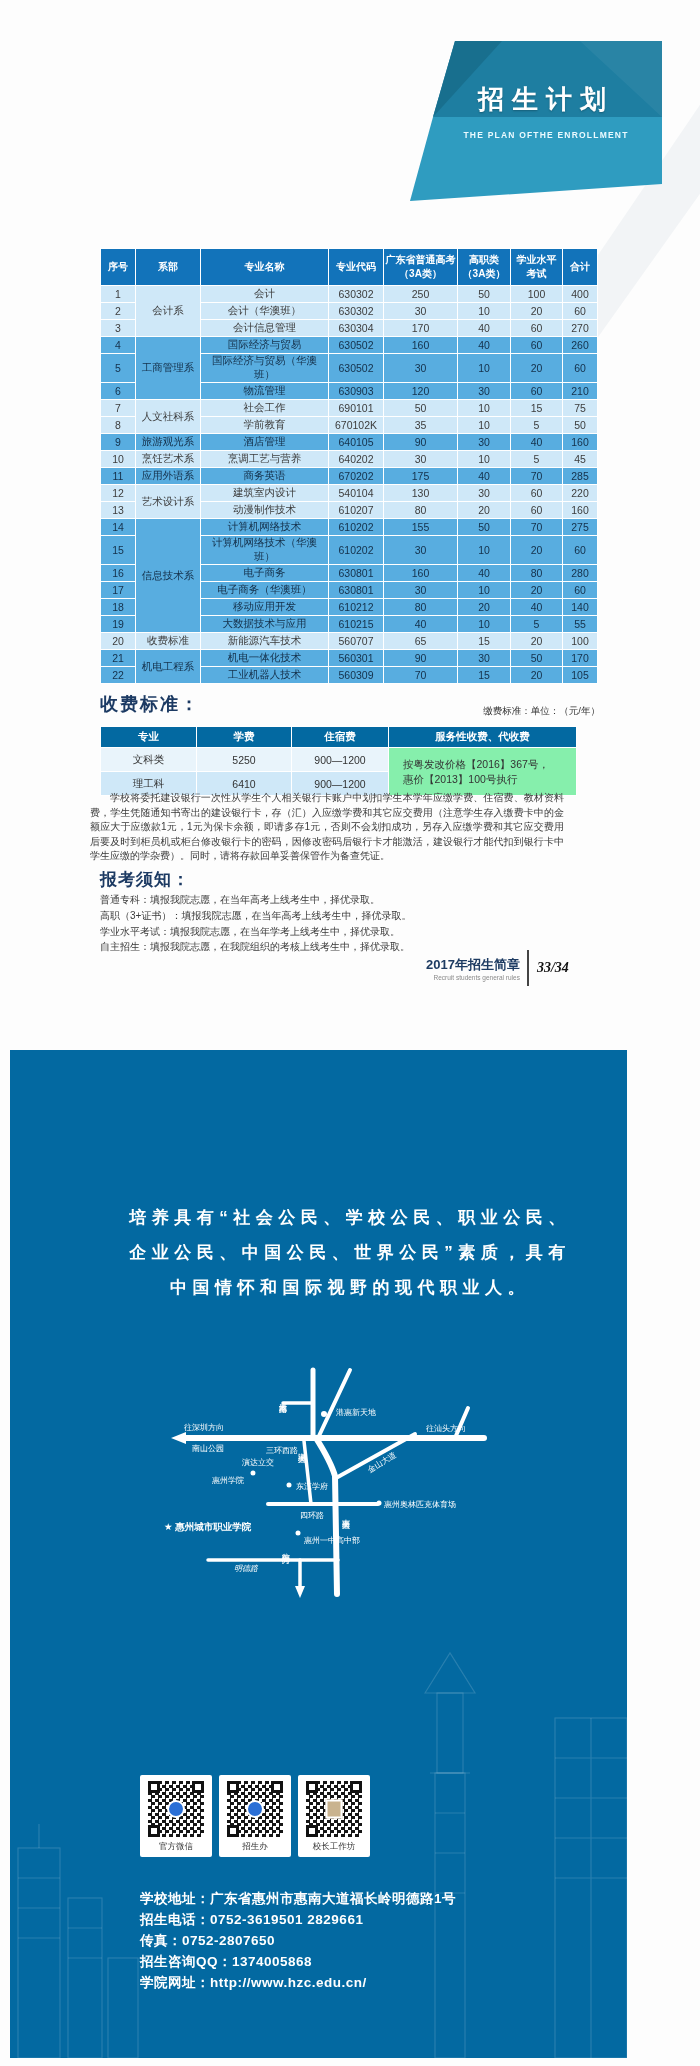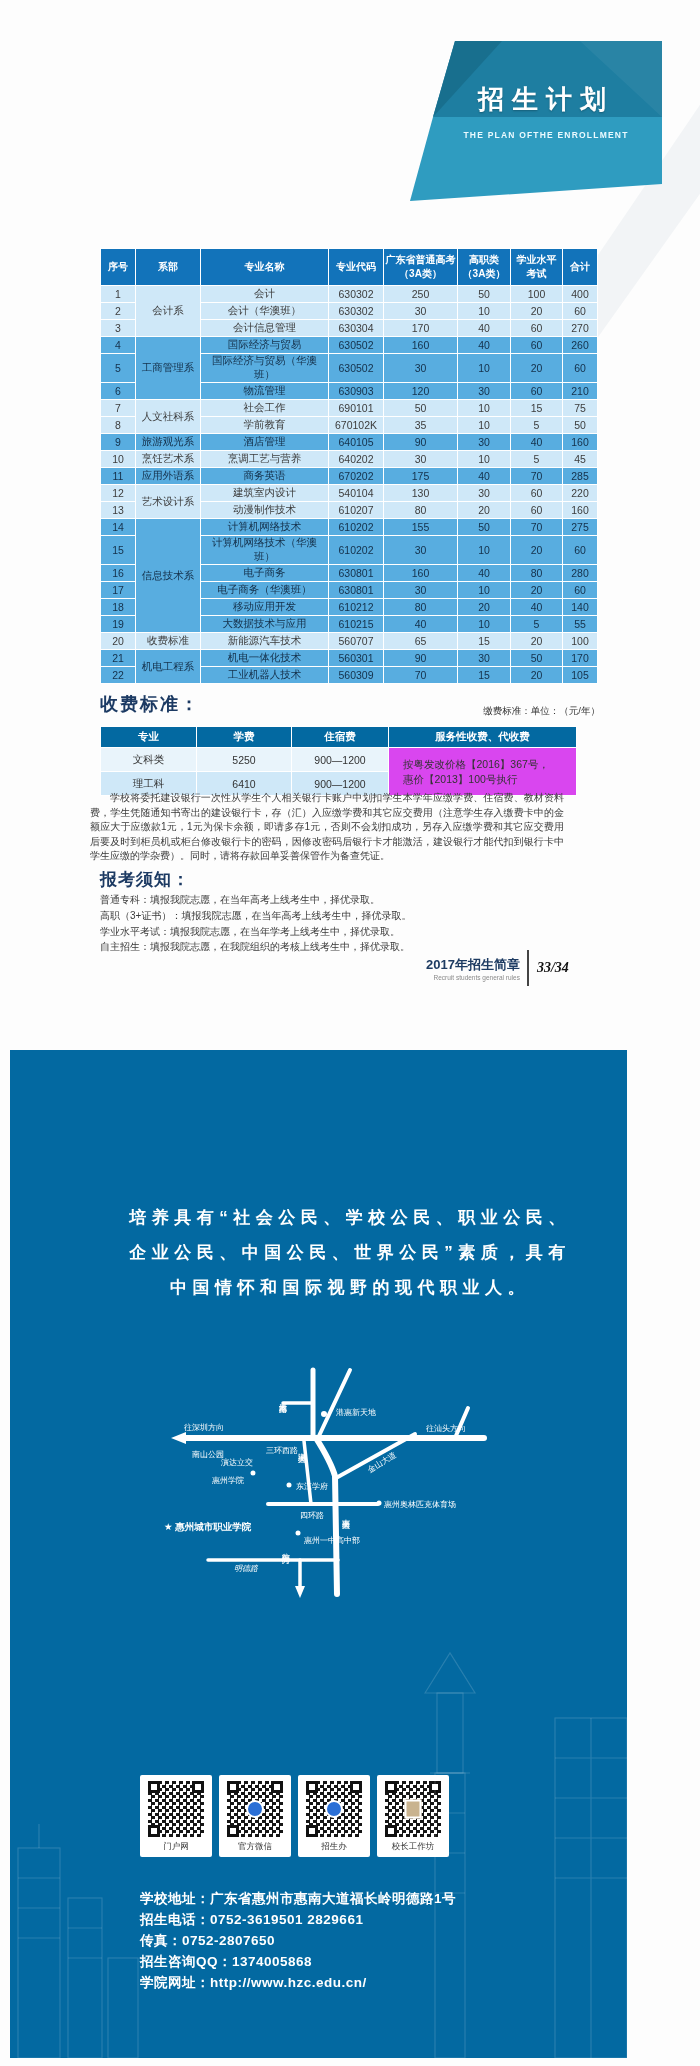--- a/index.html
+++ b/index.html
@@ -21,21 +21,21 @@
   .row-light td{background:#cfe8f8;color:#3c3c3c;}
   .row-dark td{background:#58ade0;color:#14304a;}
   
   .fees-heading{position:absolute;left:100px;top:692px;font-size:18px;font-weight:bold;color:#1c3a63;letter-spacing:2px;z-index:1;}
   .fee-note{position:absolute;left:430px;top:705px;width:170px;font-size:9.5px;color:#333;text-align:right;z-index:1;}
   .fee-tbl{position:absolute;left:100px;top:726px;width:476px;z-index:1;}
   .fee-tbl th{background:#0369a1;color:#fff;font-size:10.5px;font-weight:bold;height:18px;border:1px solid #fff;}
   .fee-tbl td{font-size:10.5px;height:21px;text-align:center;border:1px solid #fff;color:#333;}
   .fee-r1 td{background:#e9f4fb;}
   .fee-r2 td{background:#cfe8f8;}
-  .fee-tbl td.svc{background:#d946ef;text-align:left;padding-left:14px;line-height:15px;}
+  .fee-tbl td.svc{background:#86efac;text-align:left;padding-left:14px;line-height:15px;}
   
   .para{position:absolute;left:90px;top:791px;width:474px;font-size:10px;line-height:14.6px;color:#3a3a3a;
         text-align:justify;text-indent:2em;z-index:1;}
   .notice-heading{position:absolute;left:100px;top:868px;font-size:17px;font-weight:bold;color:#1c3a63;letter-spacing:1px;z-index:1;}
   .notice-lines{position:absolute;left:100px;top:892px;z-index:1;}
   .notice-line{font-size:10px;color:#3a3a3a;line-height:15.8px;}
   
   .pfoot{position:absolute;left:426px;top:950px;display:flex;align-items:center;z-index:1;}
   .pfoot-txt{text-align:right;padding-right:7px;}
   .pfoot-title{font-size:13px;font-weight:bold;color:#1d3b62;}
@@ -403,45 +403,37 @@
           <circle cx="229" cy="137" r="2.5"></circle>
           <circle cx="148" cy="167" r="2.5"></circle>
         </g>
       </svg>
       <div>
           <span class="map-label" style="left: 186px; top: 42px;">港惠新天地</span>
           <span class="map-label v" style="left: 128px; top: 30px;">麦地南路</span>
           <span class="map-label" style="left: 34px; top: 57px;">往深圳方向</span>
           <span class="map-label" style="left: 276px; top: 58px;">往汕头方向</span>
           <span class="map-label" style="left: 116px; top: 80px;">三环西路</span>
-          <span class="map-label" style="left: 71px; top: 92px;">演达立交</span>
-          <span class="map-label" style="left: 42px; top: 84px;">南山公园</span>
+          <span class="map-label" style="left: 92px; top: 92px;">演达立交</span>
+          <span class="map-label" style="left: 42px; top: 78px;">南山公园</span>
           <span class="map-label" style="left: 62px; top: 110px;">惠州学院</span>
           <span class="map-label v" style="left: 147px; top: 80px;">惠泽大道</span>
           <span class="map-label" style="left: 216px; top: 92px; transform: rotate(-32deg);">金山大道</span>
           <span class="map-label" style="left: 146px; top: 116px;">东江学府</span>
           <span class="map-label" style="left: 150px; top: 145px;">四环路</span>
           <span class="map-label" style="left: 234px; top: 134px;">惠州奥林匹克体育场</span>
           <span class="map-label v" style="left: 191px; top: 146px;">惠南大道</span>
           <span class="map-label b" style="left: 14px; top: 156px;">★ 惠州城市职业学院</span>
           <span class="map-label" style="left: 154px; top: 170px;">惠州一中高中部</span>
           <span class="map-label v" style="left: 131px; top: 180px;">往惠阳方向</span>
           <span class="map-label" style="left: 84px; top: 198px; font-style: italic;">明德路</span>
         </div>
     </div>
 
     <div class="qr-row">
-        <div class="qr-card">
-          <div class="qr">
-            <i class="eye tl"></i>
-            <i class="eye tr"></i>
-            <i class="eye bl"></i>
-          </div>
-          <div class="qr-label">门户网</div>
-        </div>
         <div class="qr-card">
           <div class="qr">
             <i class="eye tl"></i>
             <i class="eye tr"></i>
             <i class="eye bl"></i>
             <i class="badge blue"></i>
           </div>
           <div class="qr-label">官方微信</div>
         </div>
         <div class="qr-card">

